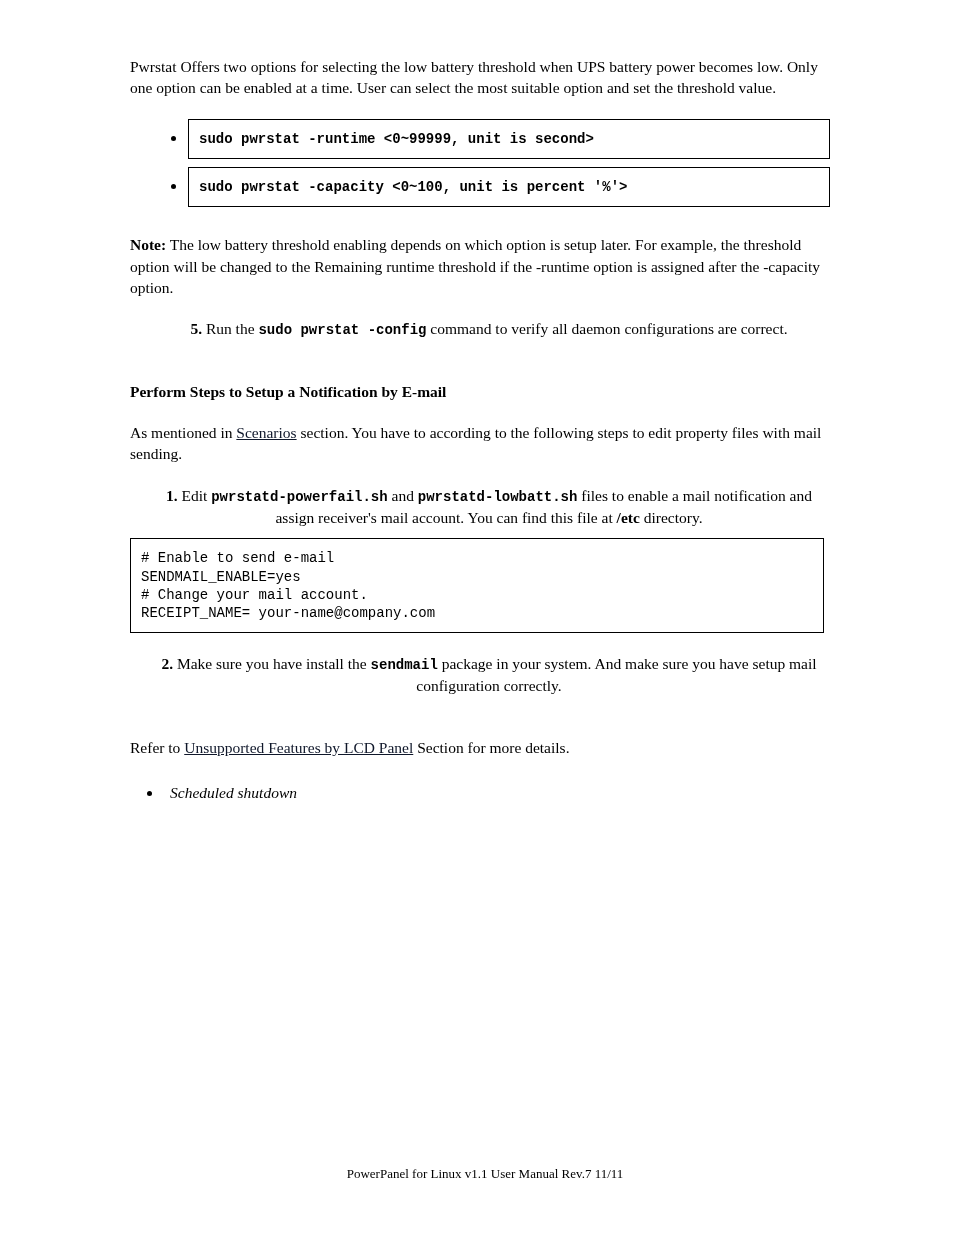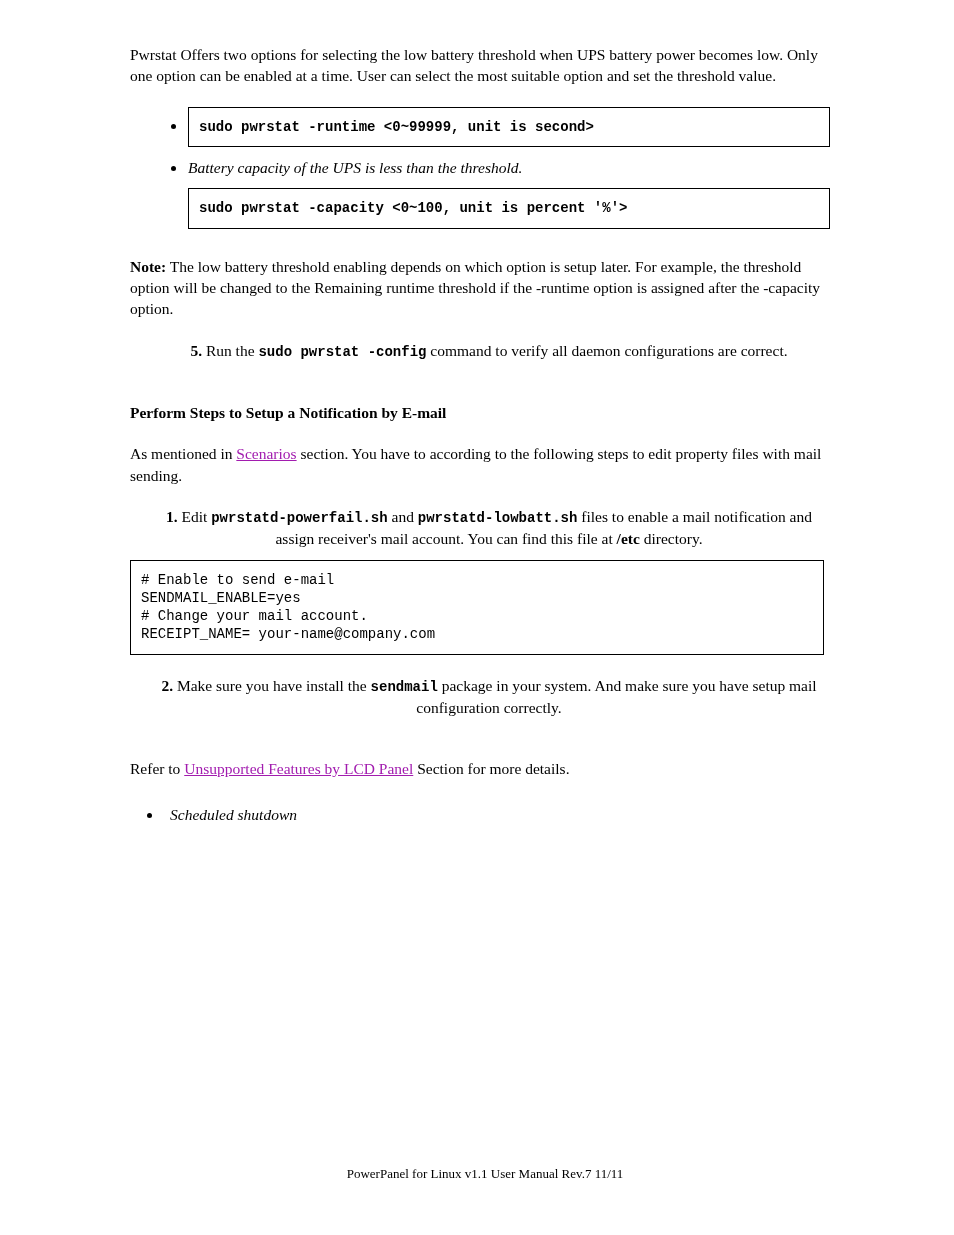--- a/index.html
+++ b/index.html
@@ -8,28 +8,28 @@
     background: #ffffff;
     font-family: "Times New Roman", Times, serif;
     color: #000000;
     width: 954px;
   }
   .page {
     position: relative;
     width: 954px;
     height: 1235px;
     box-sizing: border-box;
-    padding: 44px 130px 60px 130px;
+    padding: 56px 130px 60px 130px;
     font-size: 15.5px;
     line-height: 1.38;
   }
   .italic { font-style: italic; }
   .bold { font-weight: bold; }
   .mono { font-family: "Courier New", Courier, monospace; font-size: 14px; }
-  a.link { color: #a21caf; text-decoration: underline; }
+  a.link { color: #0f172a; text-decoration: underline; }
 
   ul.bullets {
     list-style-type: disc;
     margin: 0;
     padding: 0 0 0 58px;
   }
   ul.bullets > li {
     padding-left: 0;
     margin-bottom: 8px;
   }
@@ -86,21 +86,20 @@
 
 <div class="page">
 
   <p>Pwrstat Offers two options for selecting the low battery threshold when UPS battery power becomes low. Only one option can be enabled at a time. User can select the most suitable option and set the threshold value.</p>
 
   <ul class="bullets">
     <li>
       <div class="codebox li-codebox"><span class="bold">sudo pwrstat -runtime &lt;0~99999, unit is second&gt;</span></div>
     </li>
     <li>
-      <span class="li-head italic">Battery capacity of the UPS is less than the threshold.</span>
       <div class="codebox li-codebox"><span class="bold">sudo pwrstat -capacity &lt;0~100, unit is percent '%'&gt;</span></div>
     </li>
   </ul>
 
   <p class="section-gap"><span class="bold">Note:</span><span> The low battery threshold enabling depends on which option is setup later. For example, the threshold option will be changed to the Remaining runtime threshold if the -runtime option is assigned after the -capacity option.</span></p>
 
   <p class="steps-indent"><span class="bold">5. </span><span>Run the </span><span class="mono bold">sudo pwrstat -config</span><span> command to verify all daemon configurations are correct.</span></p>
 
   <p class="bold" style="margin-top:40px;">Perform Steps to Setup a Notification by E-mail</p>
 

